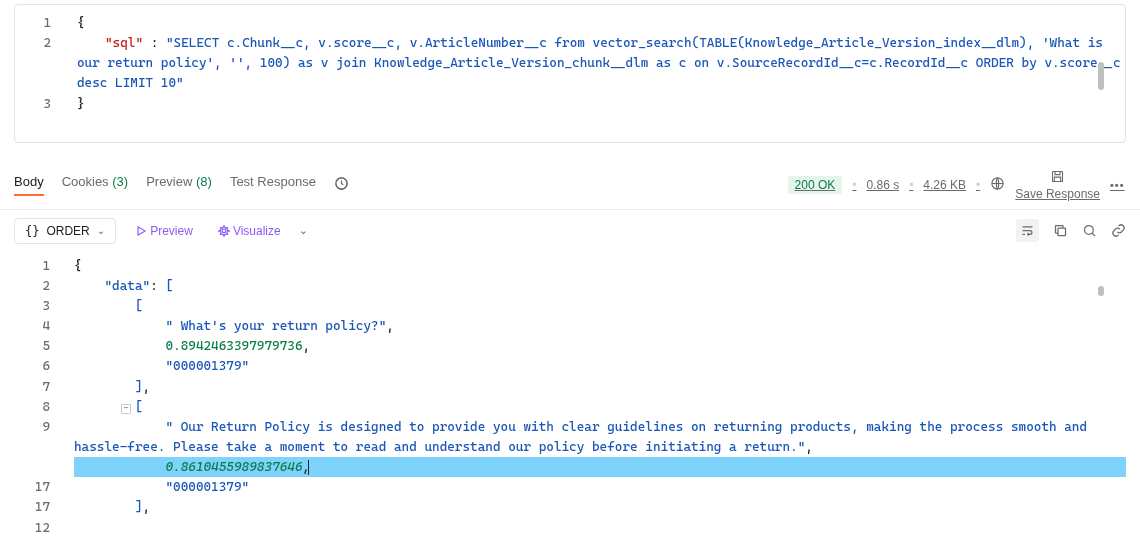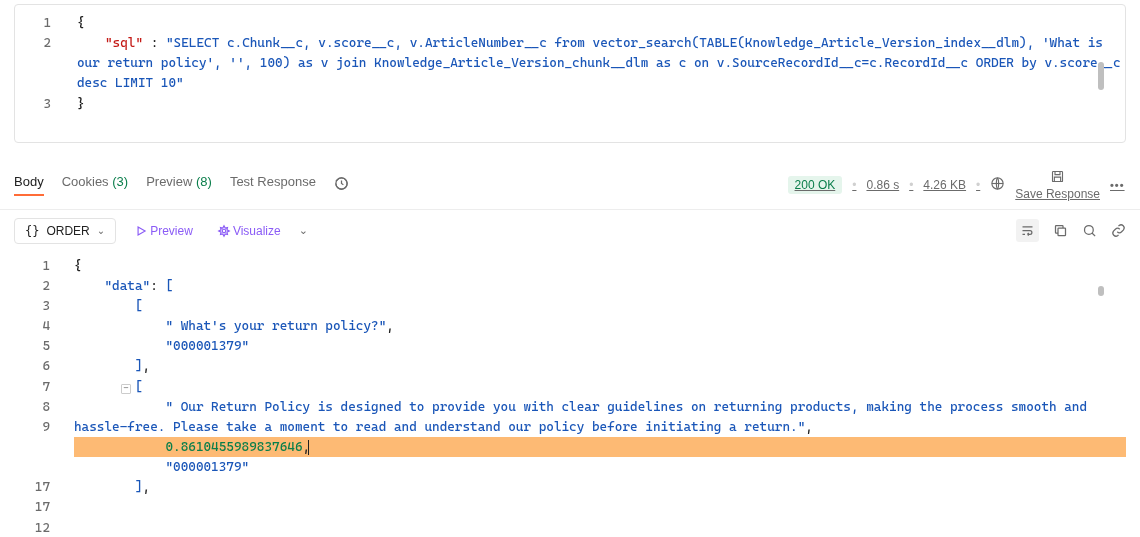--- a/index.html
+++ b/index.html
@@ -92,21 +92,21 @@
     .rgutter {
       width: 48px;
       text-align: right;
       color: #6b6b6b;
       user-select: none;
       flex-shrink: 0;
     }
     .rgutter div { padding-right: 12px; }
     .rcontent { flex: 1; padding-left: 12px; }
     .rcontent .line { white-space: pre-wrap; }
-    .rcontent .line.highlight { background: #fdba74; }
+    .rcontent .line.highlight { background: #7dd3fc; font-style: italic; }
     .r-brace { color: #212121; }
     .r-key { color: #1a56b8; }
     .r-bracket { color: #1a56b8; }
     .r-str { color: #1a56b8; }
     .r-num { color: #0a7e4b; }
     .r-punc { color: #212121; }
     .fold { color: #888; border: 1px solid #ccc; font-size: 9px; width: 10px; height: 10px; display: inline-flex; align-items: center; justify-content: center; border-radius: 1px; margin-left: -14px; margin-right: 4px; cursor: pointer; background: #fff; }
     .cursor { display: inline-block; width: 1px; height: 15px; background: #212121; vertical-align: middle; margin-left: -2px; }
     .scrollbar-v {
       position: fixed;
@@ -245,20 +245,21 @@
       <div>&nbsp;</div>
       <div>17</div>
       <div>17</div>
       <div>12</div>
     </div>
   <div class="rcontent" id="rcontent">
       <div class="line"><span class="r-brace">{</span></div>
       <div class="line">    <span class="r-key">"data"</span><span class="r-punc">:</span> <span class="r-bracket">[</span></div>
       <div class="line">        <span class="r-bracket">[</span></div>
       <div class="line">            <span class="r-str">" What's your return policy?"</span><span class="r-punc">,</span></div>
+      <div class="line">            <span class="r-num">0.8942463397979736</span><span class="r-punc">,</span></div>
       <div class="line">            <span class="r-str">"000001379"</span></div>
       <div class="line">        <span class="r-bracket">]</span><span class="r-punc">,</span></div>
       <div class="line">        <span class="fold">−</span><span class="r-bracket">[</span></div>
       <div class="line">            <span class="r-str">" Our Return Policy is designed to provide you with clear guidelines on returning products, making the process smooth and hassle-free. Please take a moment to read and understand our policy before initiating a return."</span><span class="r-punc">,</span></div>
       <div class="line highlight">            <span class="r-num">0.8610455989837646</span><span class="r-punc">,</span><span class="cursor"></span></div>
       <div class="line">            <span class="r-str">"000001379"</span></div>
       <div class="line">        <span class="r-bracket">]</span><span class="r-punc">,</span></div>
     </div>
 </div>
 

